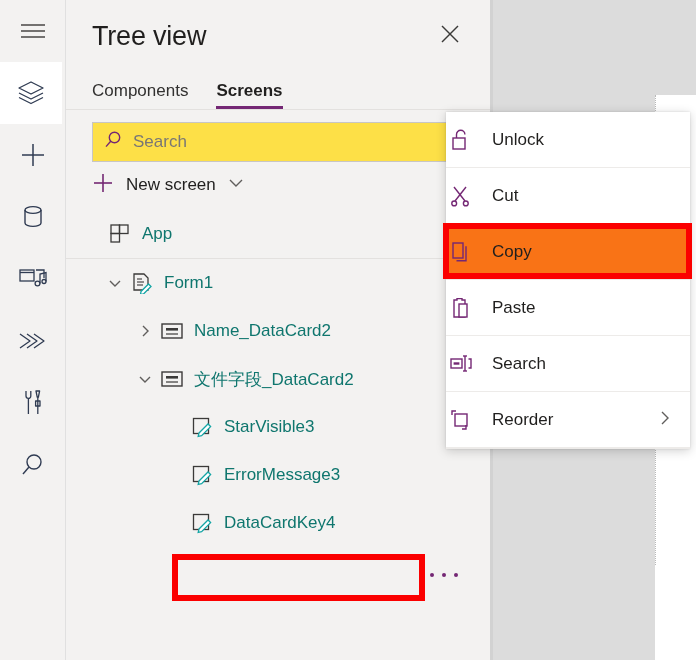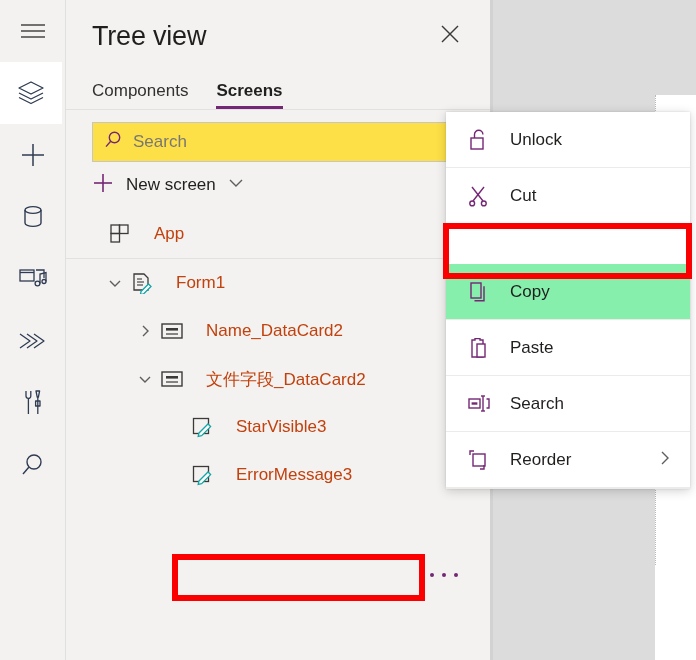--- a/index.html
+++ b/index.html
@@ -40,31 +40,31 @@
   .search-input::placeholder{color:#797775;}
 
   .newscreen{display:flex;align-items:center;height:46px;padding-left:26px;cursor:pointer;}
   .newscreen .label{font-size:17px;color:#201f1e;margin:0 10px 0 12px;}
 
   .tree{margin-top:2px;}
   .tree-row{display:flex;align-items:center;height:48px;padding-right:8px;cursor:pointer;position:relative;}
   .tree-row.sel{background:#d6d6d6;}
   .tree-row .chev{width:26px;display:flex;justify-content:center;align-items:center;flex:none;}
   .tree-row .ticon{width:28px;display:flex;justify-content:center;align-items:center;flex:none;}
-  .tree-row .tlabel{font-size:17px;color:#c2410c;margin-left:20px;white-space:nowrap;}
+  .tree-row .tlabel{font-size:17px;color:#0f766e;margin-left:8px;white-space:nowrap;}
   .divider{height:1px;background:#e3e1df;margin:0 0 0 0;}
 
   .ellipsis{position:absolute;left:430px;top:566px;width:28px;height:18px;display:flex;align-items:center;justify-content:space-between;}
   .ellipsis i{width:4px;height:4px;background:#742774;border-radius:50%;display:block;}
 
   
   .ctxmenu{position:absolute;left:446px;top:112px;width:244px;background:#ffffff;
            box-shadow:0 2px 10px rgba(0,0,0,.18), 0 0 2px rgba(0,0,0,.12);}
-  .mi{display:flex;align-items:center;height:55px;padding-left:18px;cursor:pointer;position:relative;}
-  .mi.hl{background:#86efac;margin-top:40px;}
+  .mi{display:flex;align-items:center;height:55px;cursor:pointer;position:relative;}
+  .mi.hl{background:#f97316;}
   .mi .micon{width:30px;display:flex;align-items:center;justify-content:center;flex:none;}
   .mi .mlabel{font-size:17px;color:#201f1e;margin-left:16px;}
   .mi .msub{position:absolute;right:18px;top:50%;transform:translateY(-50%);}
   .mdiv{height:1px;background:#edebe9;margin-left:0;}
 
   
   .redbox{position:absolute;border:6px solid #fb0000;pointer-events:none;}
   #redbox-copy{left:443px;top:223px;width:249px;height:56px;}
   #redbox-node{left:172px;top:554px;width:253px;height:47px;}
 </style>
@@ -318,20 +318,30 @@
         <span class="ticon">
           <svg width="22" height="22" viewBox="0 0 22 22">
             <rect x="2.5" y="2.5" width="15" height="15" fill="none" stroke="#3b3a39" stroke-width="1.3"></rect>
             <path d="M8 17 l9 -9 l2.6 2.6 l-9 9 l-3.4 0.8 z" fill="#ffffff" stroke="#13a5a5" stroke-width="1.3"></path>
           </svg>
         </span>
         <span class="tlabel">ErrorMessage3</span>
       </div>
 
 
+      <div class="tree-row">
+        <span class="chev" style="margin-left:96px"></span>
+        <span class="ticon">
+          <svg width="22" height="22" viewBox="0 0 22 22">
+            <rect x="2.5" y="2.5" width="15" height="15" fill="none" stroke="#3b3a39" stroke-width="1.3"></rect>
+            <path d="M8 17 l9 -9 l2.6 2.6 l-9 9 l-3.4 0.8 z" fill="#ffffff" stroke="#13a5a5" stroke-width="1.3"></path>
+          </svg>
+        </span>
+        <span class="tlabel">DataCardKey4</span>
+      </div>
 
     </div>
   </div>
 
   <div class="ellipsis">
     <i></i>
     <i></i>
     <i></i>
   </div>
 

